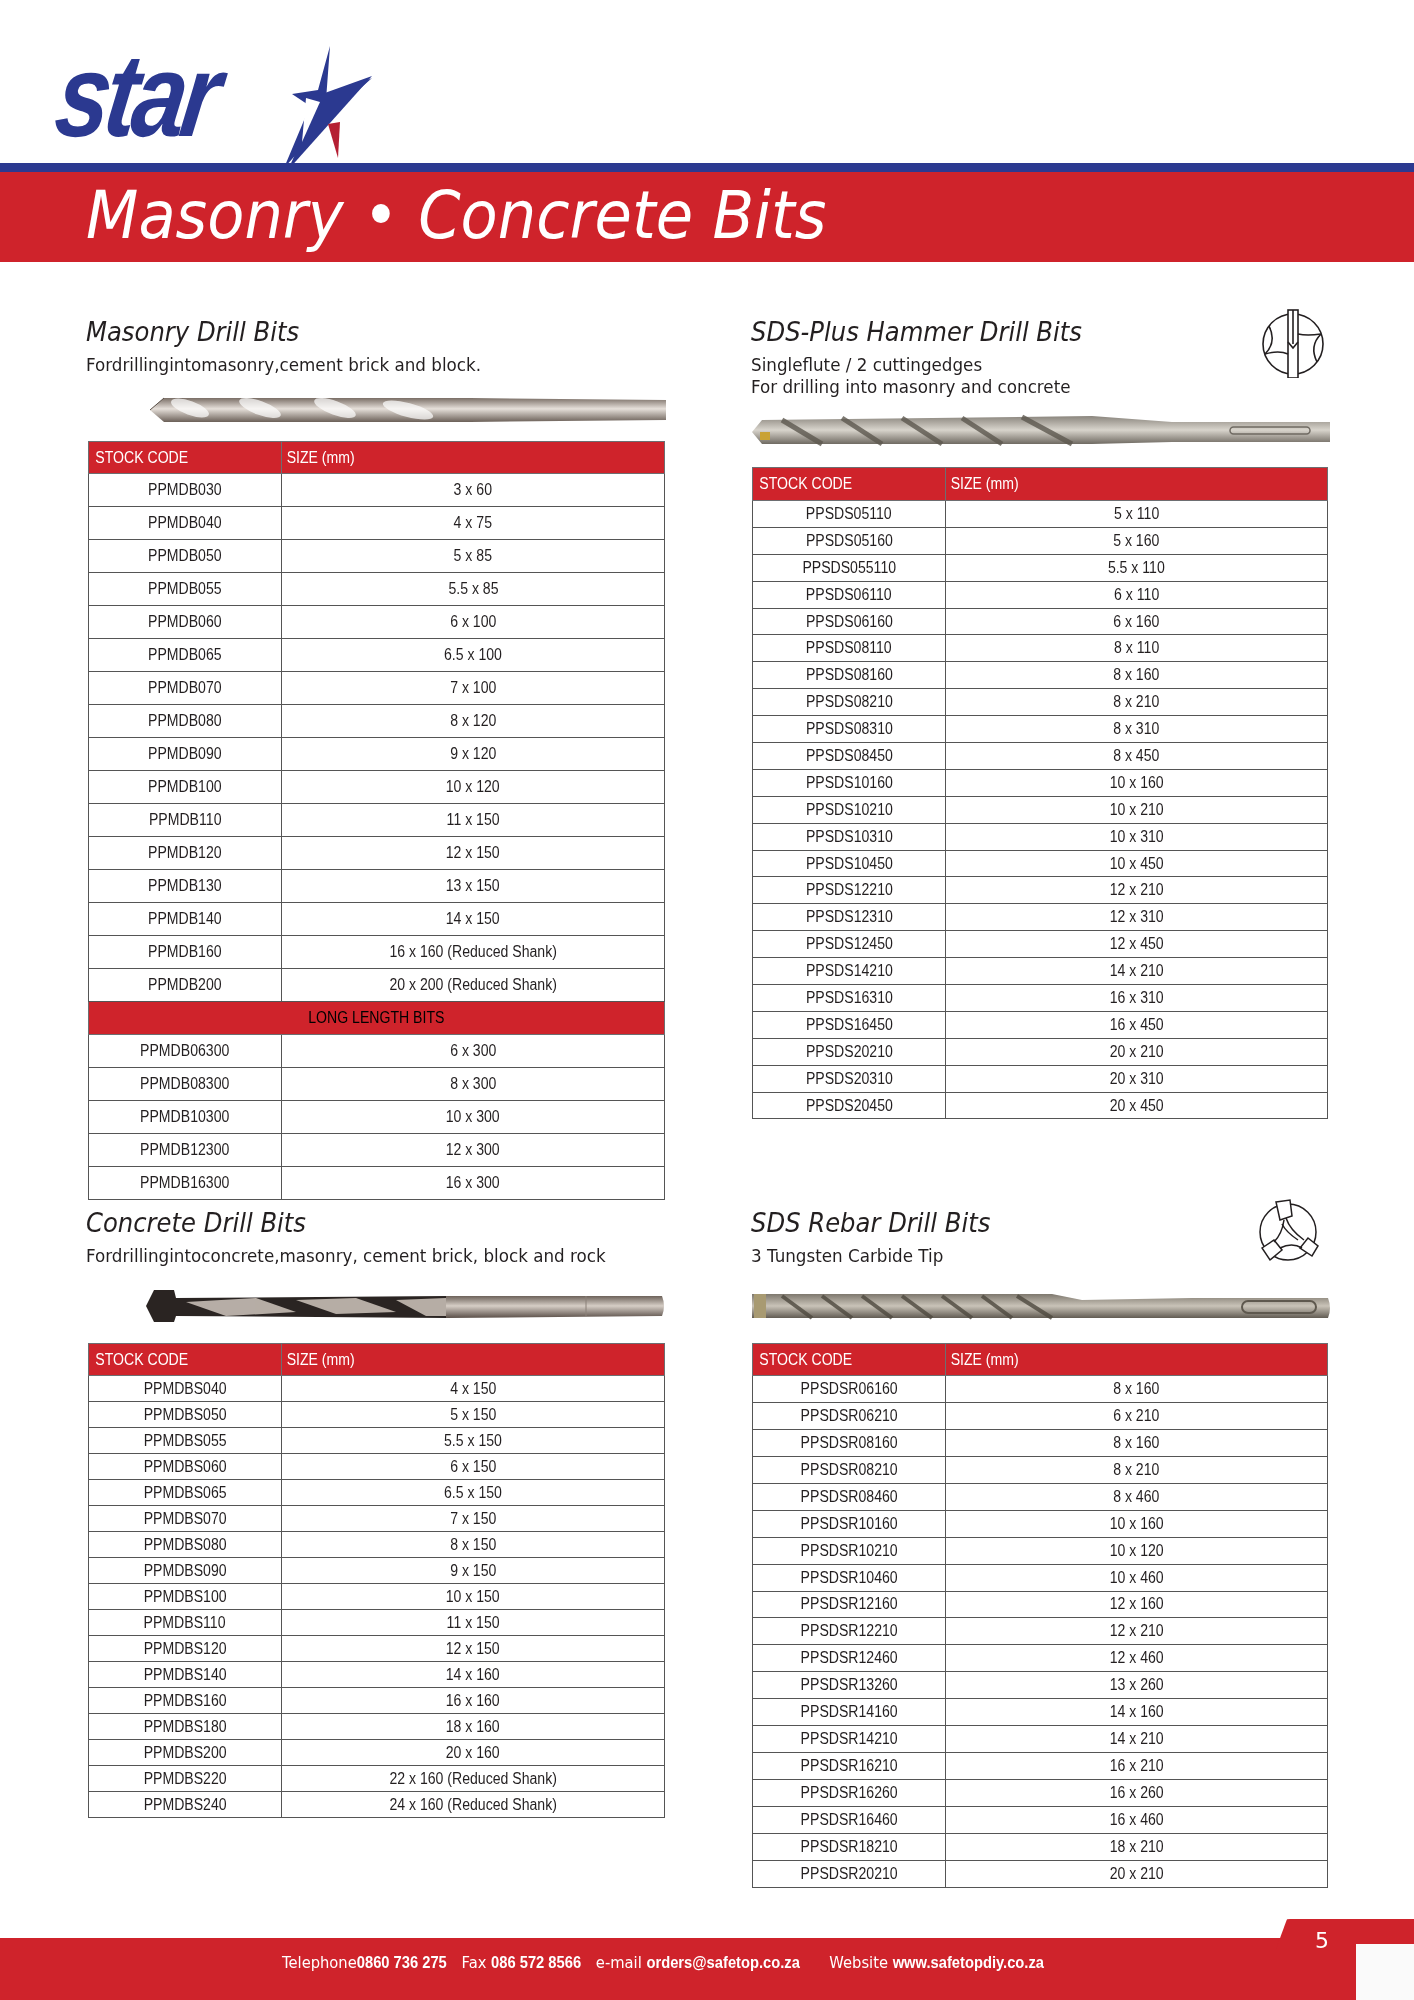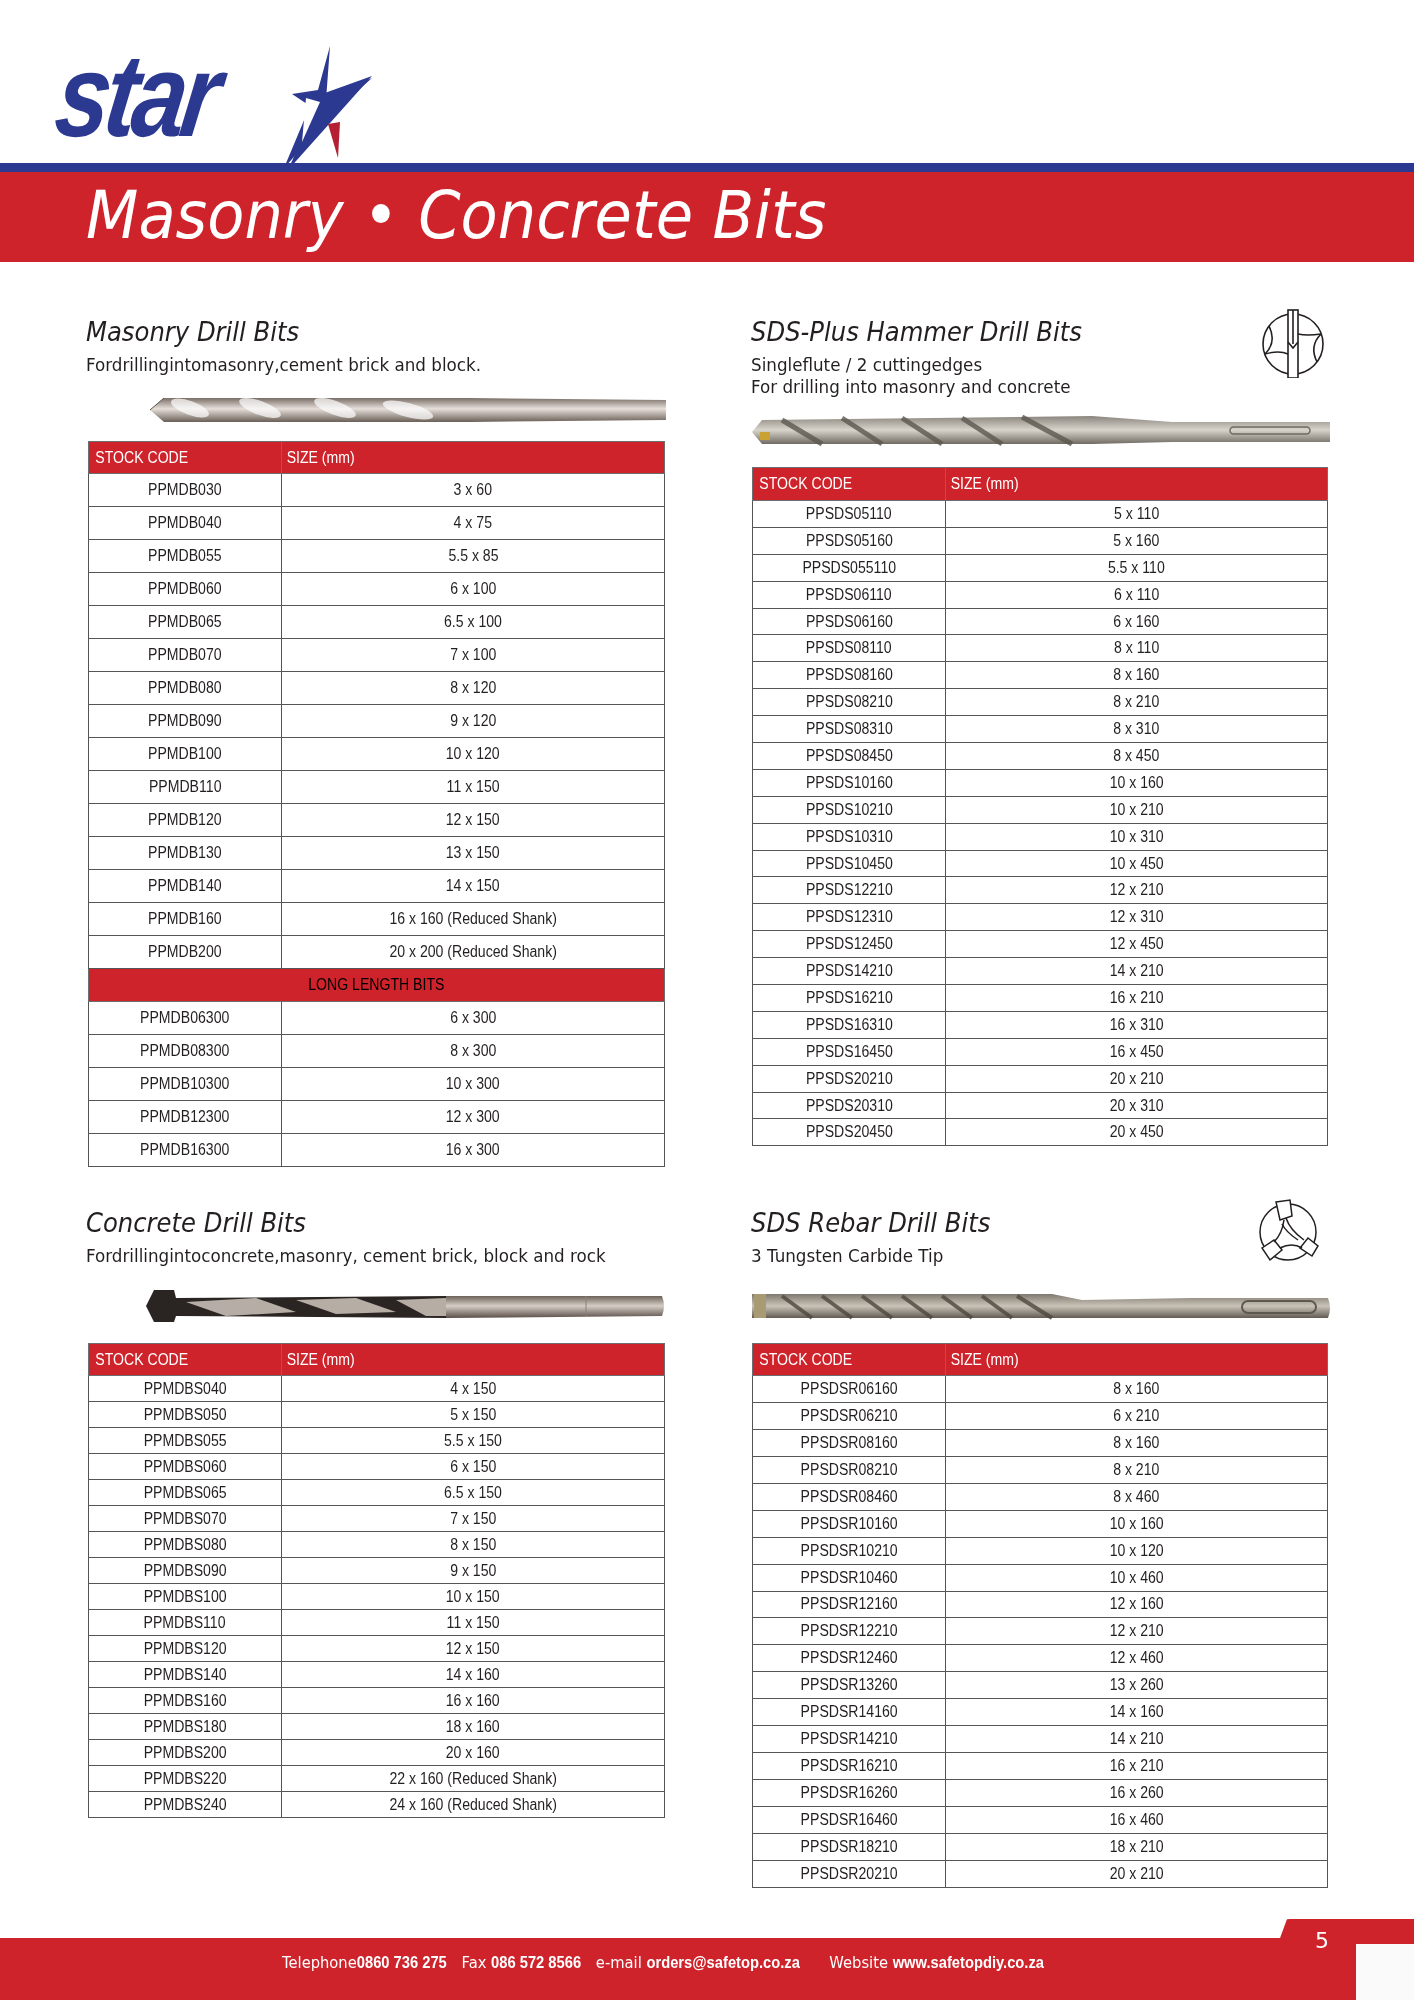--- a/index.html
+++ b/index.html
@@ -144,20 +144,24 @@
   </tr>
     </thead>
   <tbody>
       <tr>
         <td><span>PPMDB030</span></td>
         <td><span>3 x 60</span></td>
       </tr>
       <tr>
         <td><span>PPMDB040</span></td>
         <td><span>4 x 75</span></td>
+      </tr>
+      <tr>
+        <td><span>PPMDB050</span></td>
+        <td><span>5 x 85</span></td>
       </tr>
       <tr>
         <td><span>PPMDB055</span></td>
         <td><span>5.5 x 85</span></td>
       </tr>
       <tr>
         <td><span>PPMDB060</span></td>
         <td><span>6 x 100</span></td>
       </tr>
       <tr>
@@ -344,24 +348,20 @@
         <td><span>PPSDS12310</span></td>
         <td><span>12 x 310</span></td>
       </tr>
       <tr>
         <td><span>PPSDS12450</span></td>
         <td><span>12 x 450</span></td>
       </tr>
       <tr>
         <td><span>PPSDS14210</span></td>
         <td><span>14 x 210</span></td>
-      </tr>
-      <tr>
-        <td><span>PPSDS16210</span></td>
-        <td><span>16 x 210</span></td>
       </tr>
       <tr>
         <td><span>PPSDS16310</span></td>
         <td><span>16 x 310</span></td>
       </tr>
       <tr>
         <td><span>PPSDS16450</span></td>
         <td><span>16 x 450</span></td>
       </tr>
       <tr>

